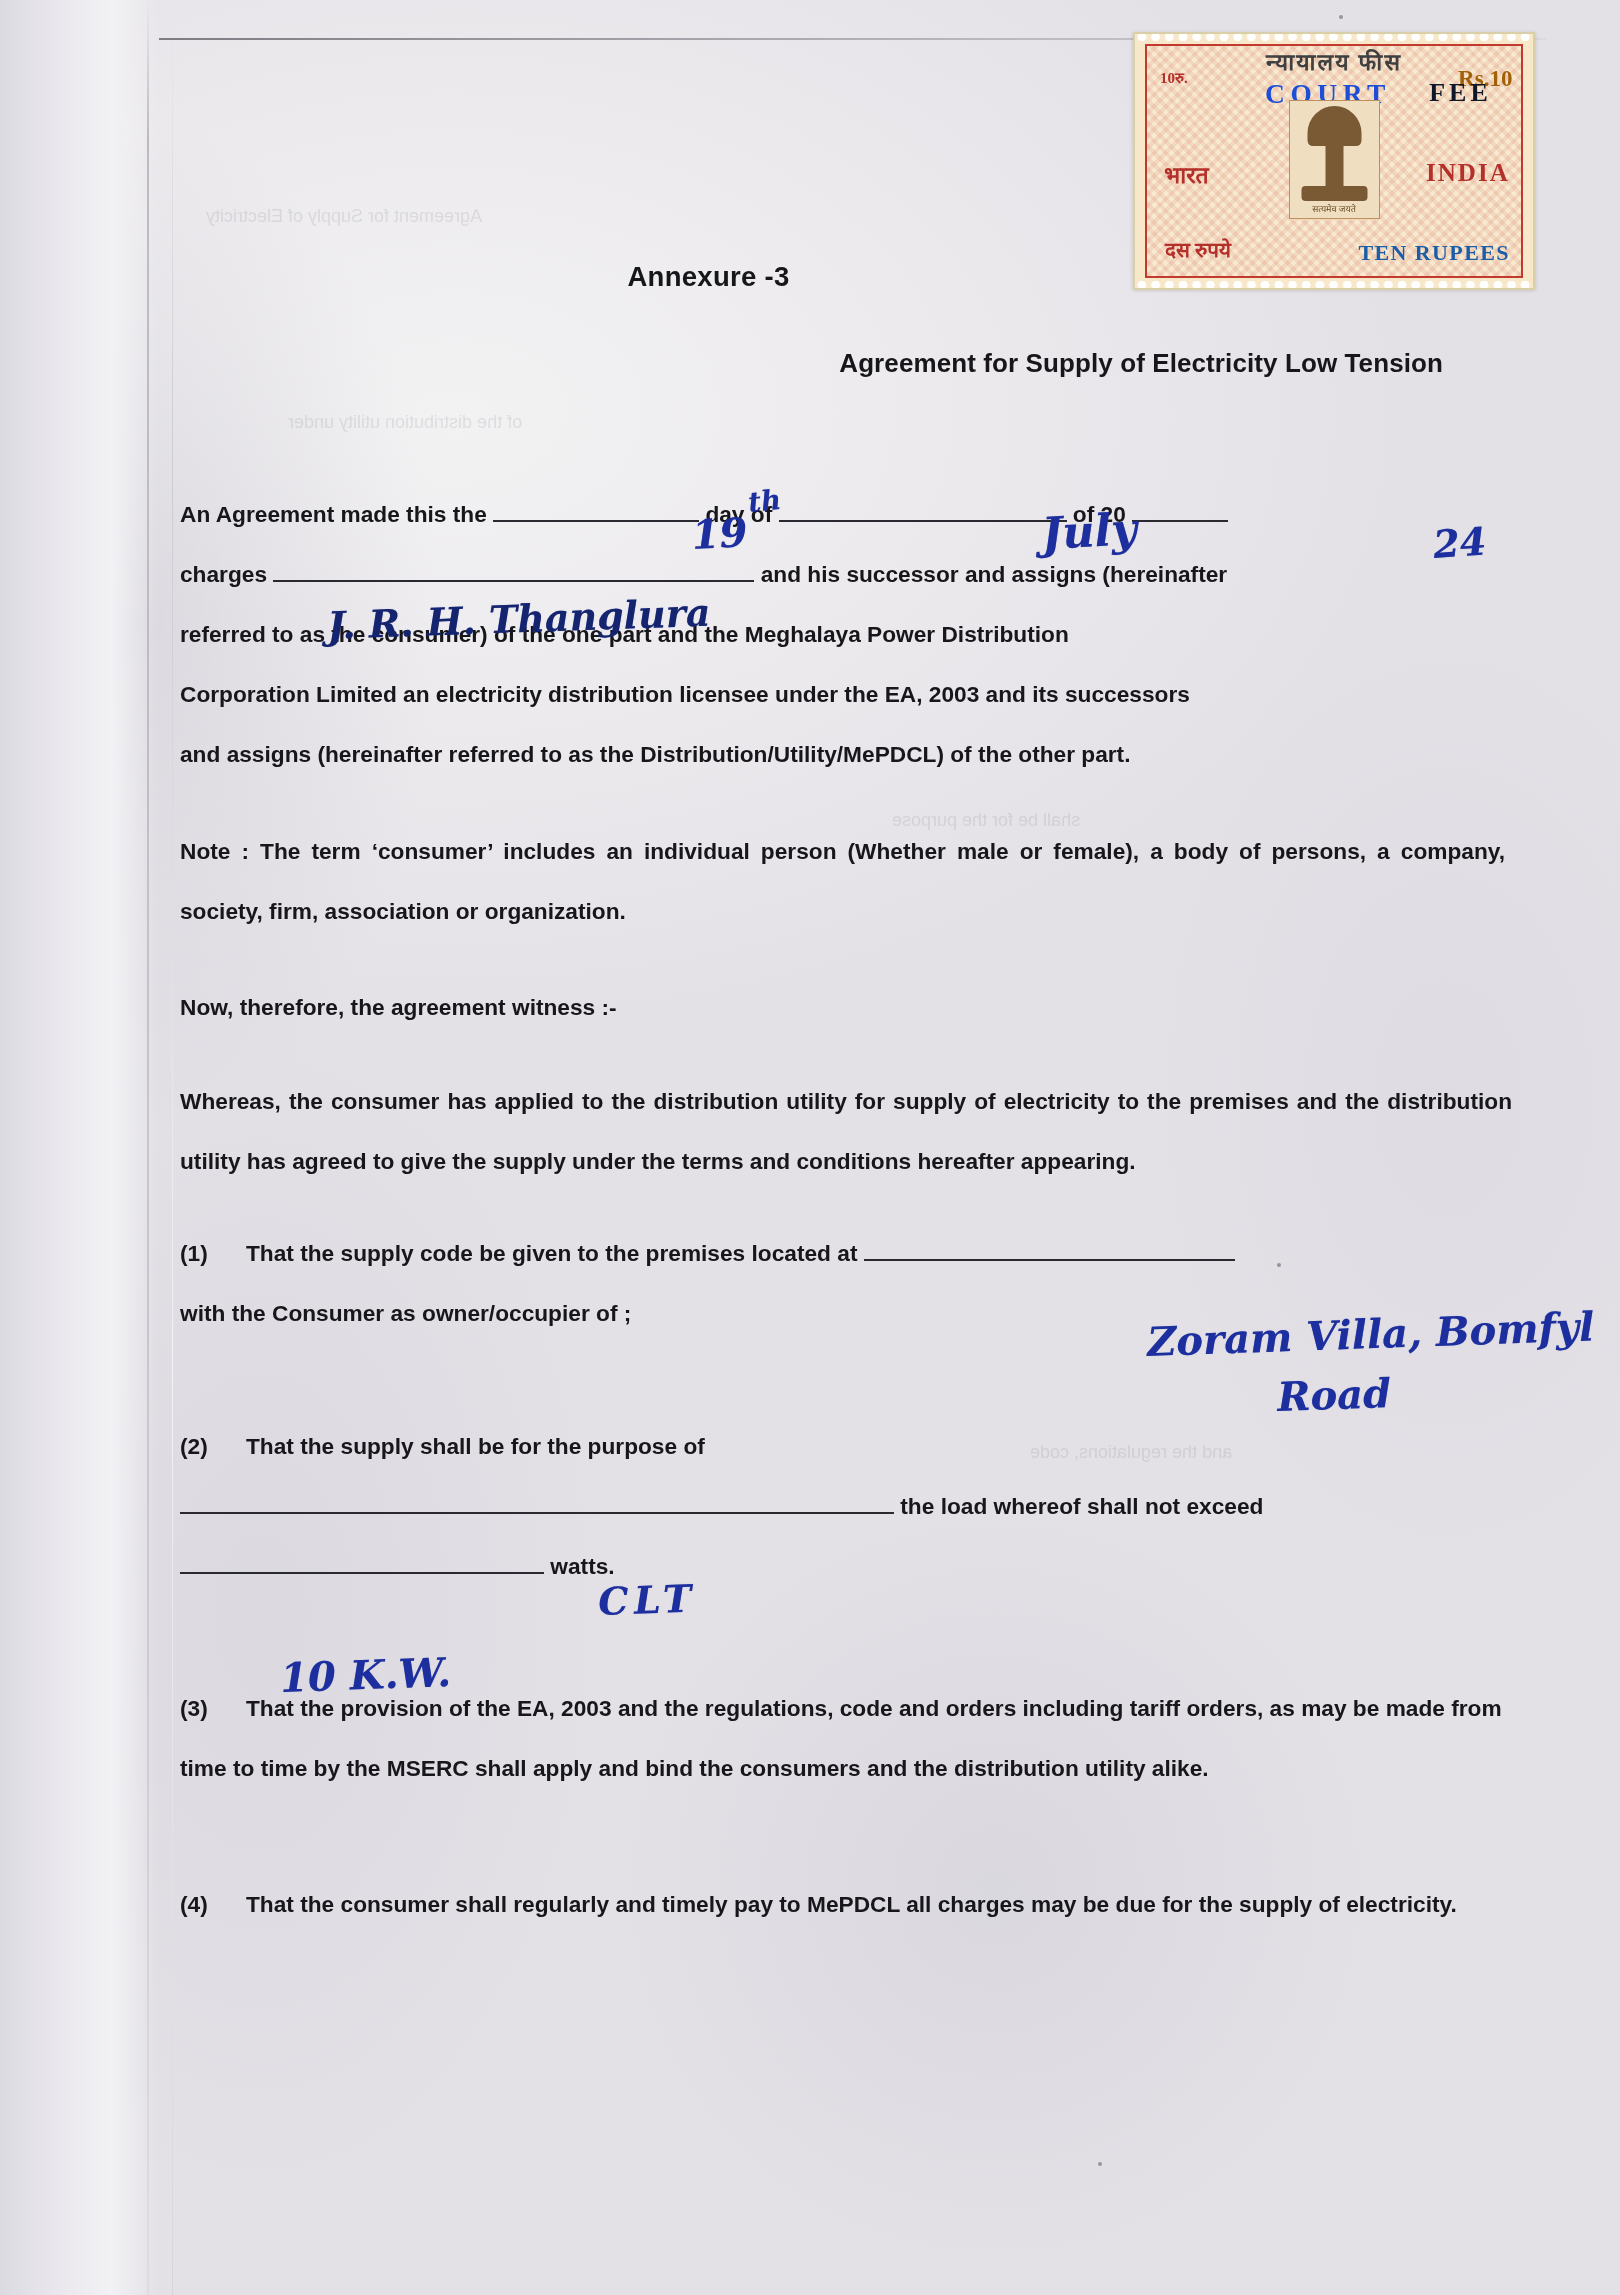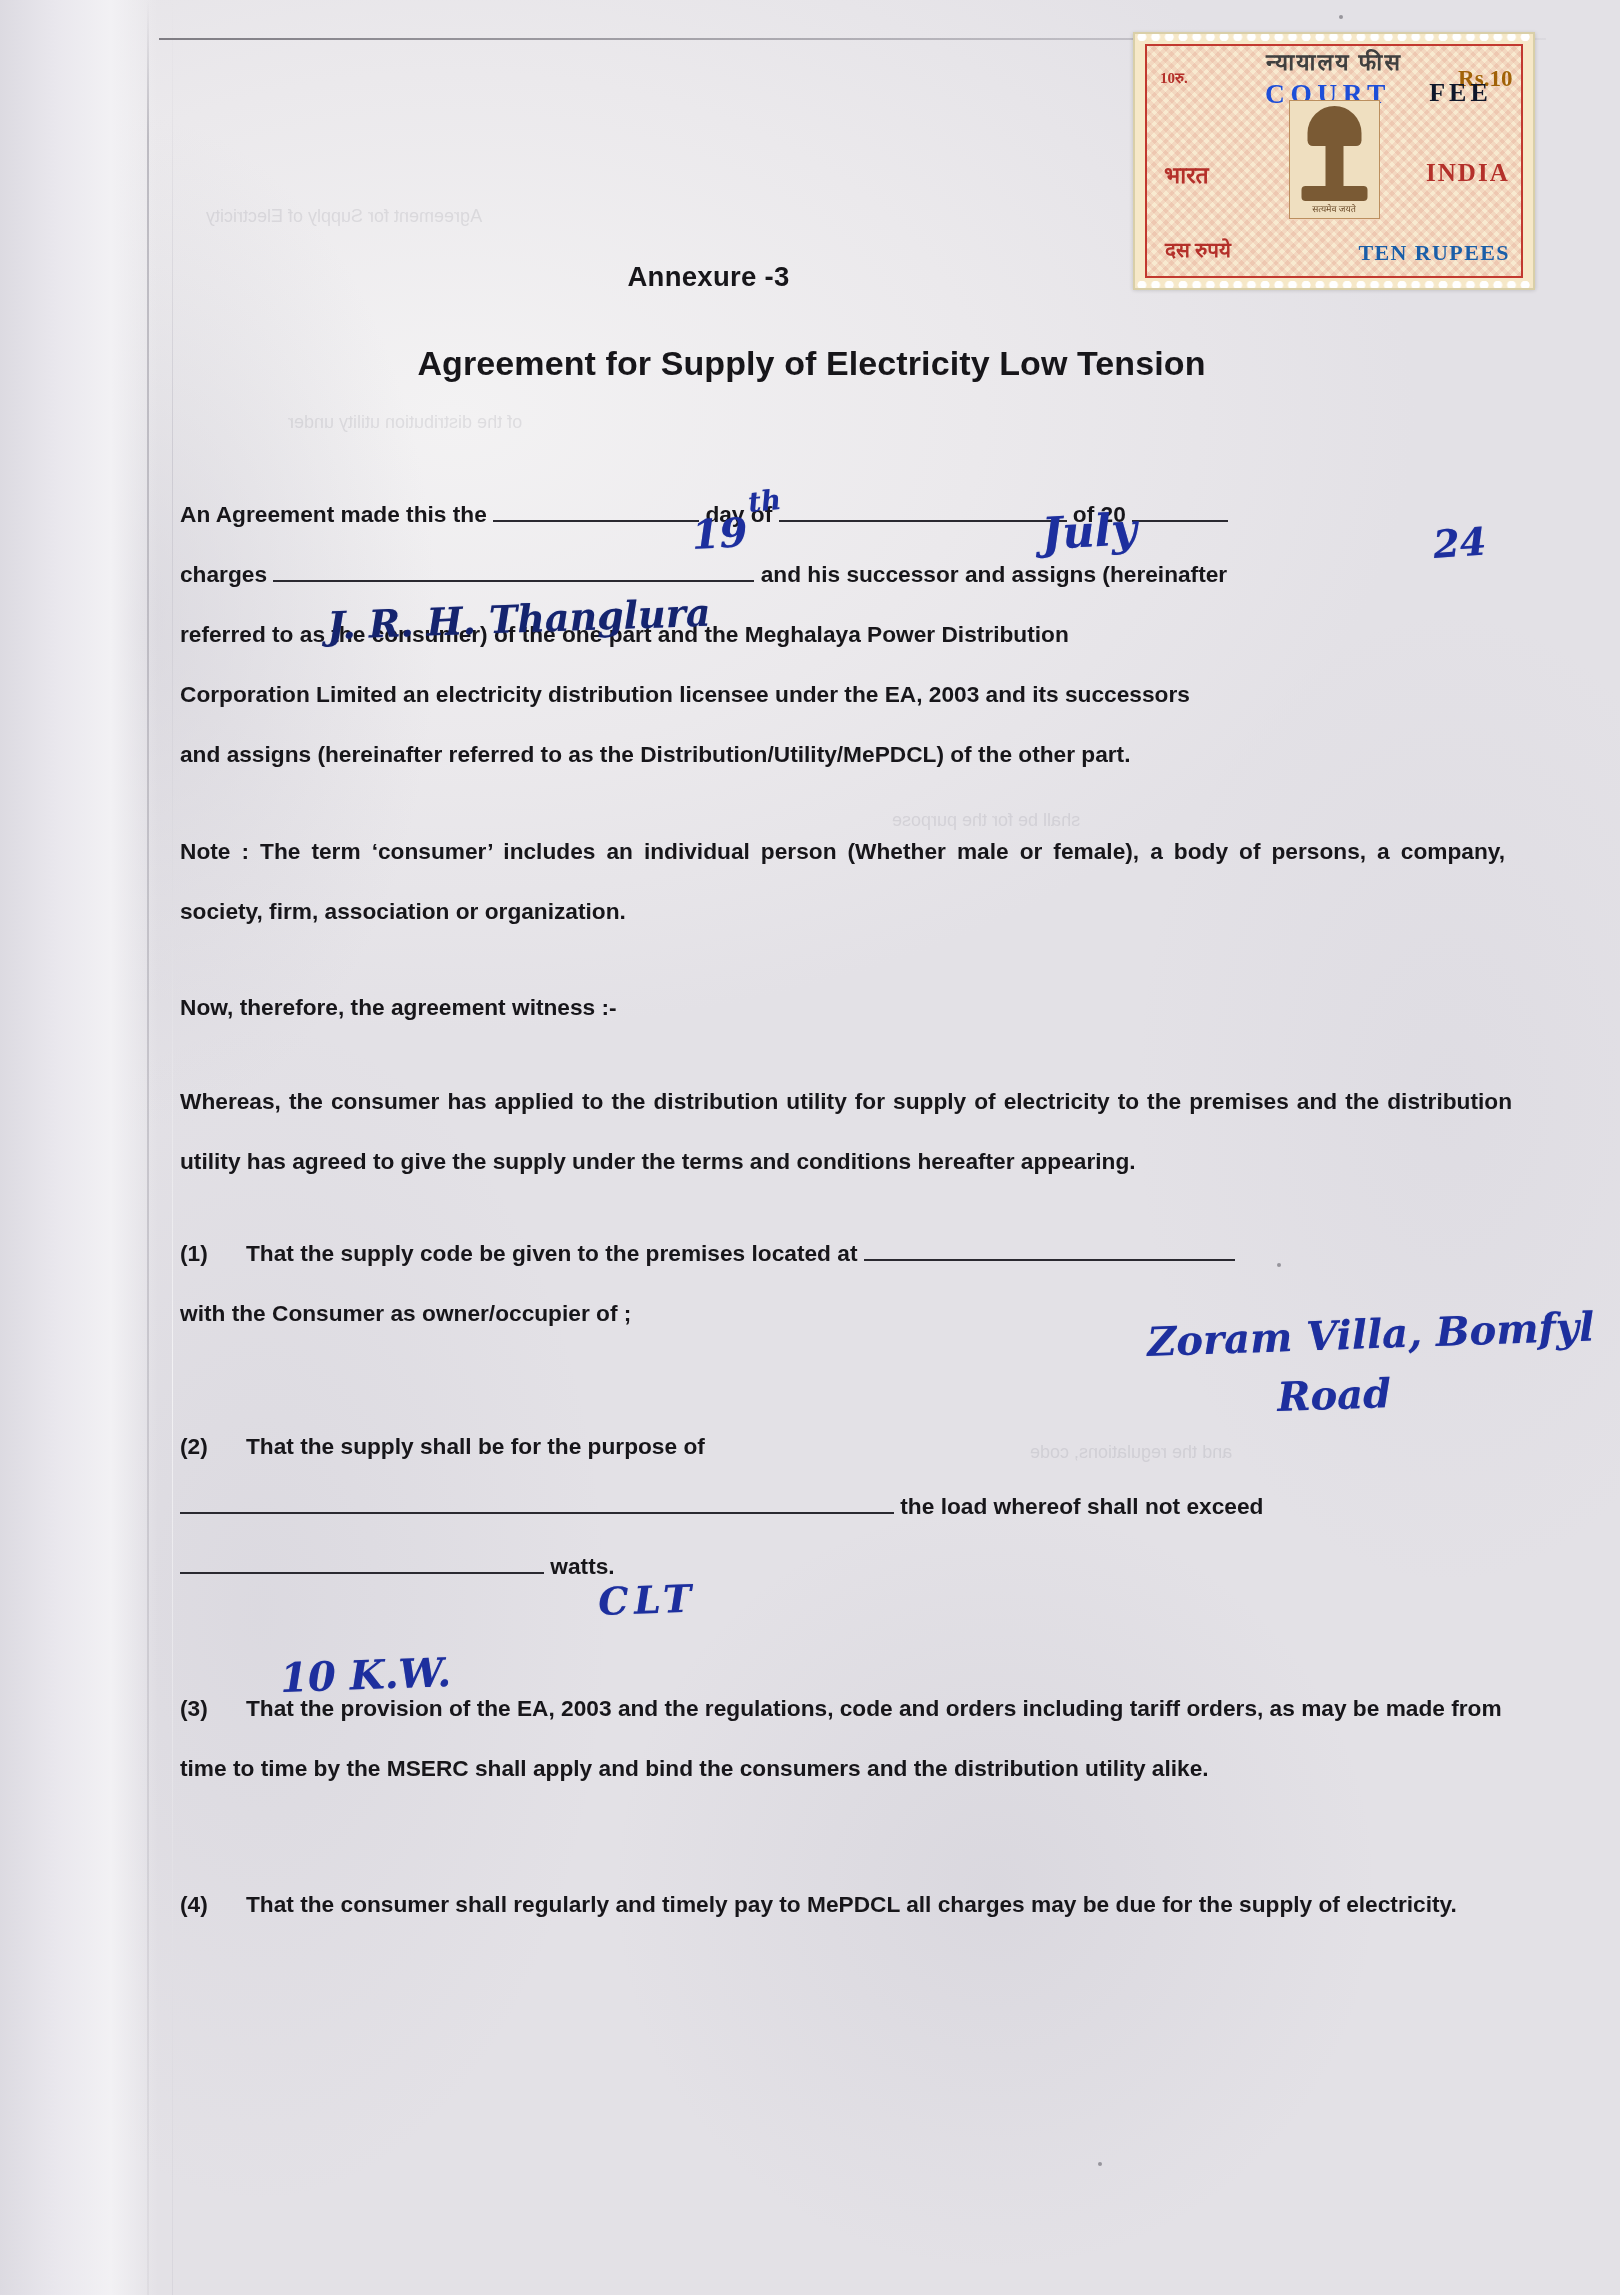--- a/index.html
+++ b/index.html
@@ -168,22 +168,22 @@
     font-weight: bold;
   }
   .doc .h-annexure {
     text-align: center;
     font-size: 27.5px;
     margin: 0 0 4.1px 0;
     letter-spacing: 0.3px;
     padding-right: 288px;
   }
   .doc .h-title {
-    text-align: center;
-    font-size: 34px;
+    text-align: right;
+    font-size: 26px;
     margin: 26px 0 0 0;
     letter-spacing: 0.1px;
     padding-right: 82px;
   }
   .para {
     margin-top: 0;
     text-align: justify;
     text-justify: inter-word;
   }
   .p-open { margin-top: 91px; }

